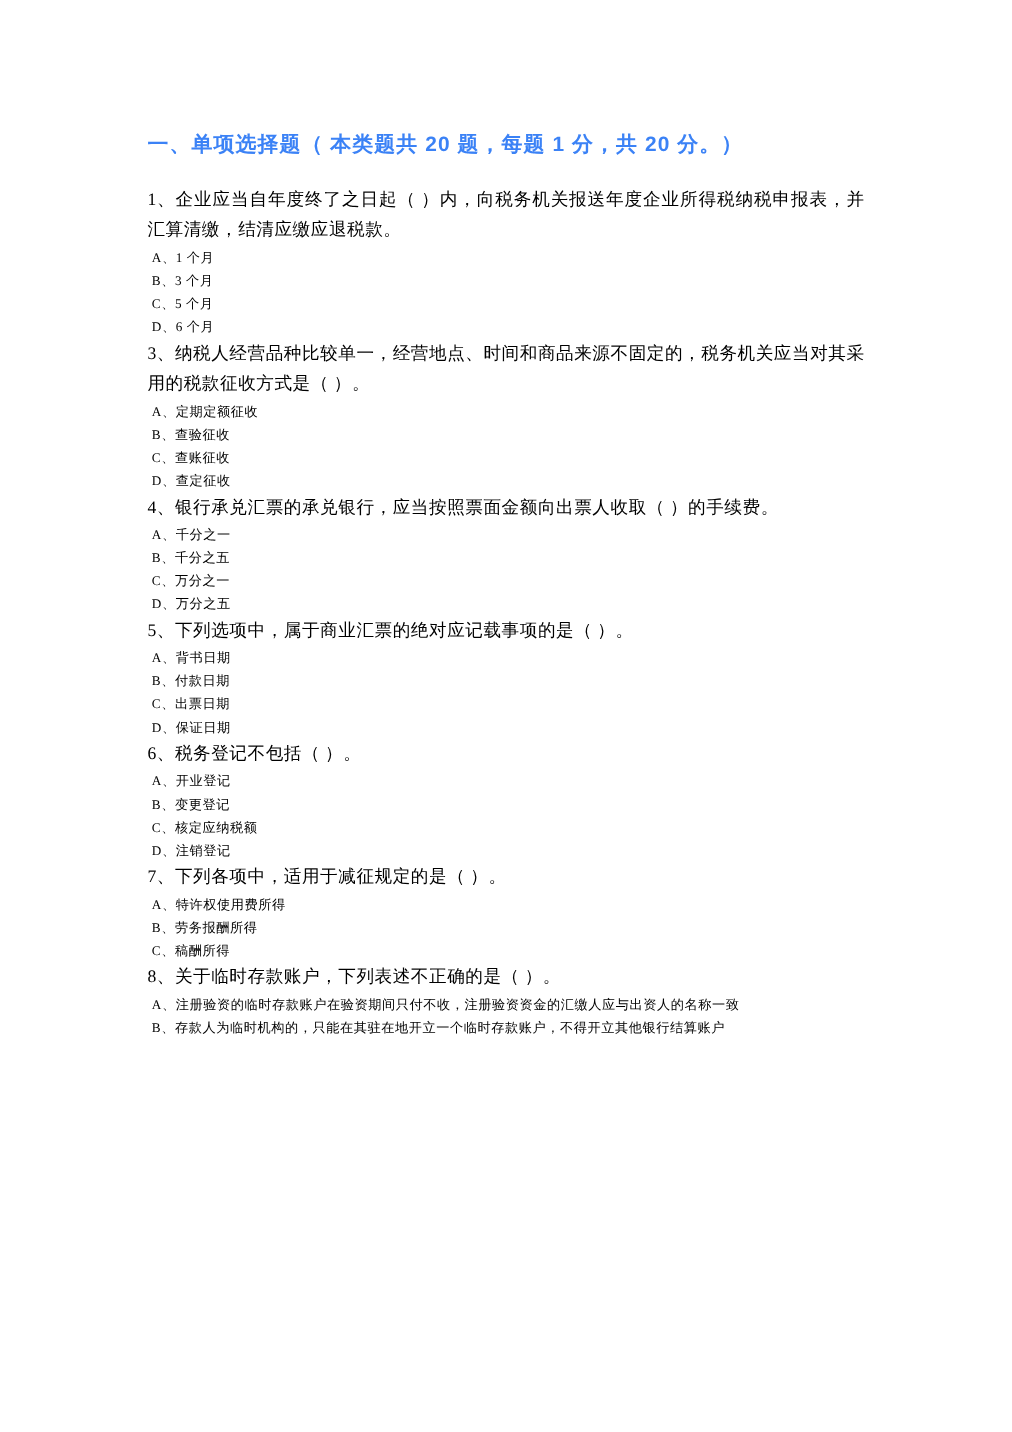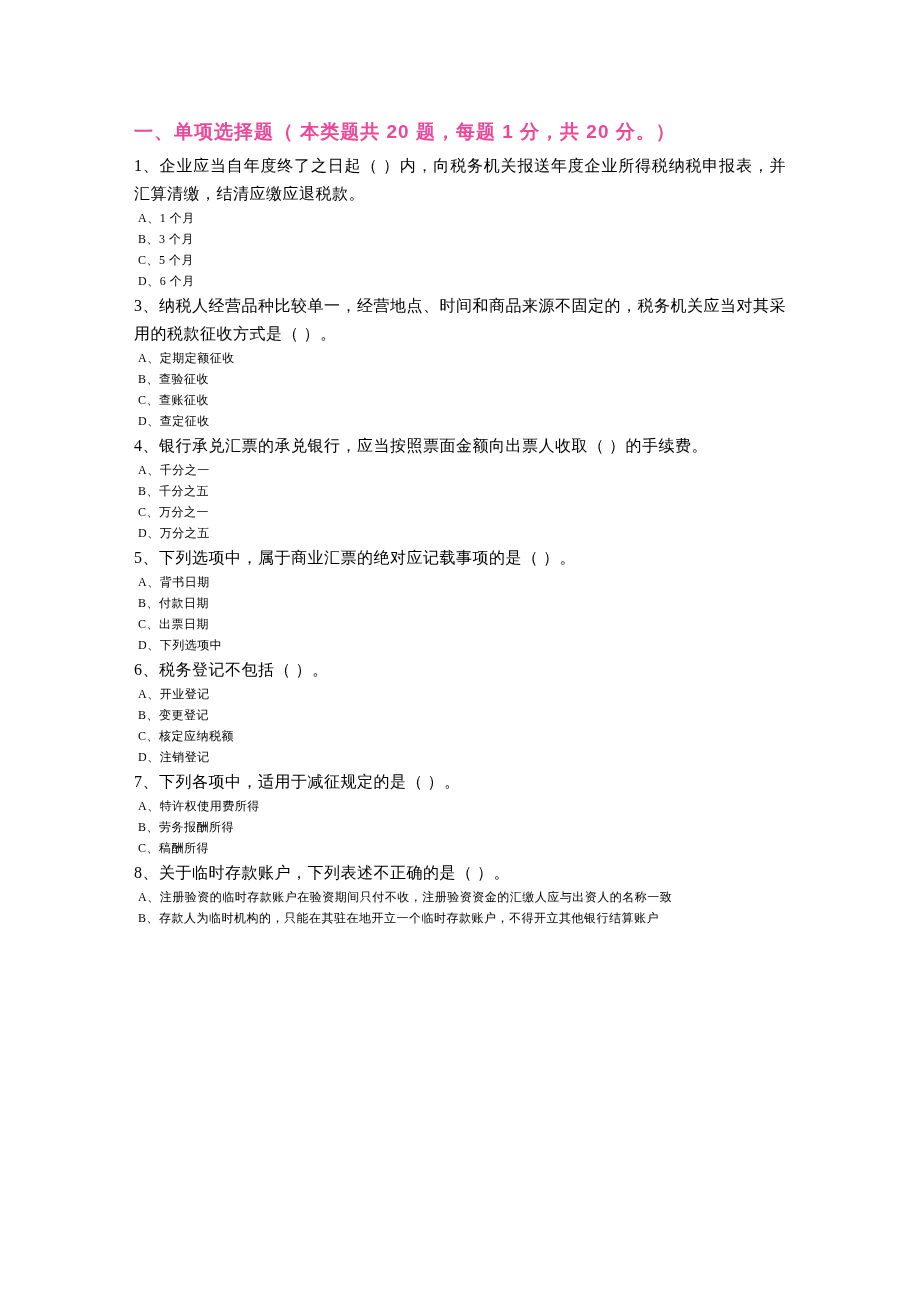--- a/index.html
+++ b/index.html
@@ -12,22 +12,22 @@
       line-height: 1.75;
       width: 920px;
     }
     .page {
       padding: 115px 134px 40px 134px;
     }
     .section-title {
       font-family: "SimHei", "黑体", sans-serif;
       font-weight: bold;
       font-size: 19px;
-      color: #ec4899;
-      margin-bottom: 4px;
+      color: #3b82f6;
+      margin-bottom: 20px;
       letter-spacing: 1px;
     }
     .q-stem {
       font-size: 16px;
       text-align: justify;
       letter-spacing: 0.5px;
     }
     .q-opt {
       font-size: 12px;
       padding-left: 4px;
@@ -62,21 +62,21 @@
         <div class="q-opt">A、千分之一</div>
         <div class="q-opt">B、千分之五</div>
         <div class="q-opt">C、万分之一</div>
         <div class="q-opt">D、万分之五</div>
       </div>
       <div class="q-block">
         <div class="q-stem">5、下列选项中，属于商业汇票的绝对应记载事项的是（  ）。</div>
         <div class="q-opt">A、背书日期</div>
         <div class="q-opt">B、付款日期</div>
         <div class="q-opt">C、出票日期</div>
-        <div class="q-opt">D、下列选项中</div>
+        <div class="q-opt">D、保证日期</div>
       </div>
       <div class="q-block">
         <div class="q-stem">6、税务登记不包括（  ）。</div>
         <div class="q-opt">A、开业登记</div>
         <div class="q-opt">B、变更登记</div>
         <div class="q-opt">C、核定应纳税额</div>
         <div class="q-opt">D、注销登记</div>
       </div>
       <div class="q-block">
         <div class="q-stem">7、下列各项中，适用于减征规定的是（  ）。</div>

